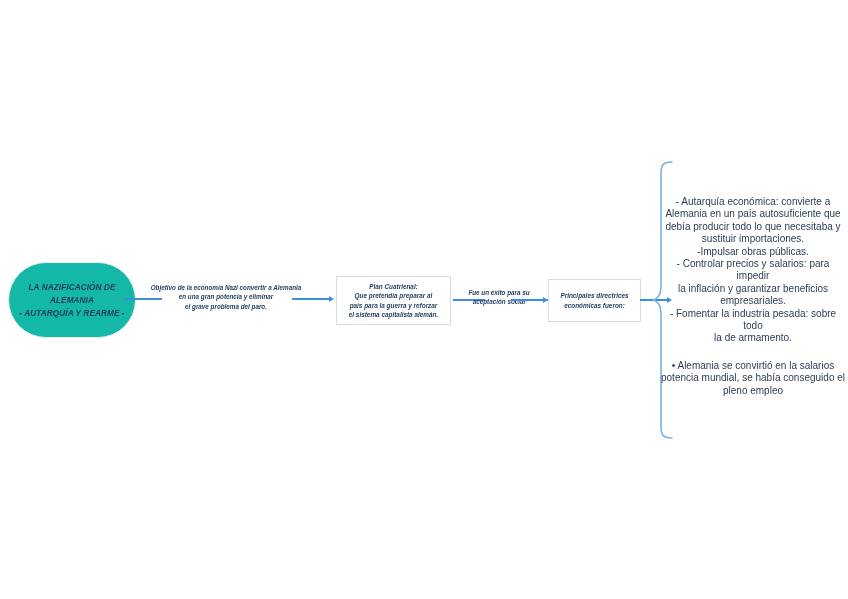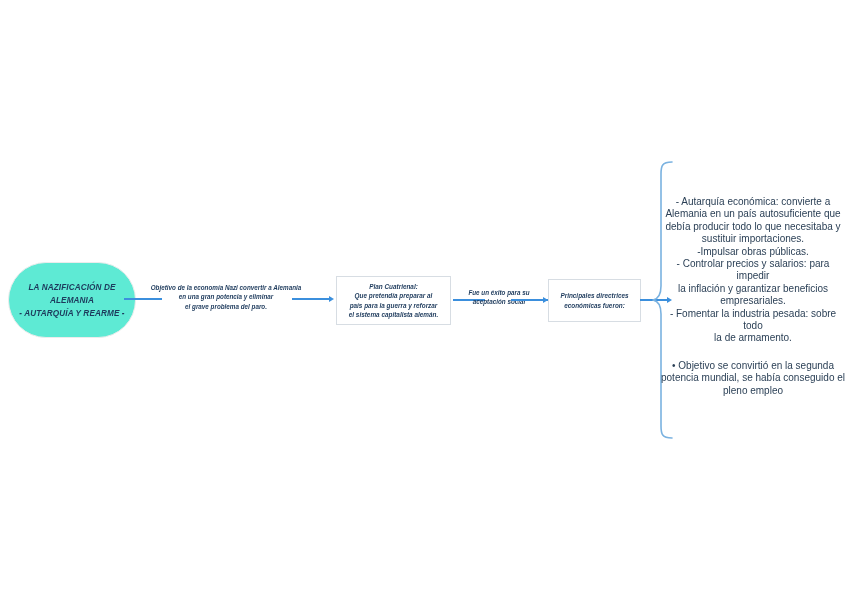--- a/index.html
+++ b/index.html
@@ -16,21 +16,21 @@
     font-family: "Liberation Sans", sans-serif;
   }
 
   
   .root-node {
     position: absolute;
     left: 8px;
     top: 262px;
     width: 128px;
     height: 76px;
-    background: #5eead4;
+    background: #14b8a6;
     border: 1px solid #ececec;
     border-radius: 38px;
     box-sizing: border-box;
     display: flex;
     align-items: center;
     justify-content: center;
   }
   .root-node .root-text {
     font-size: 8.2px;
     line-height: 13px;
@@ -203,17 +203,17 @@
 Alemania en un país autosuficiente que
 debía producir todo lo que necesitaba y
 sustituir importaciones.
 -Impulsar obras públicas.
 - Controlar precios y salarios: para impedir
 la inflación y garantizar beneficios
 empresariales.
 - Fomentar la industria pesada: sobre todo
 la de armamento.</div>
 
-  <div class="panel-text" id="panel-resultado">• Objetivo se convirtió en la segunda
+  <div class="panel-text" id="panel-resultado">• Alemania se convirtió en la salarios
 potencia mundial, se había conseguido  el
 pleno empleo</div>
 
 </div>
 
 </body></html>

